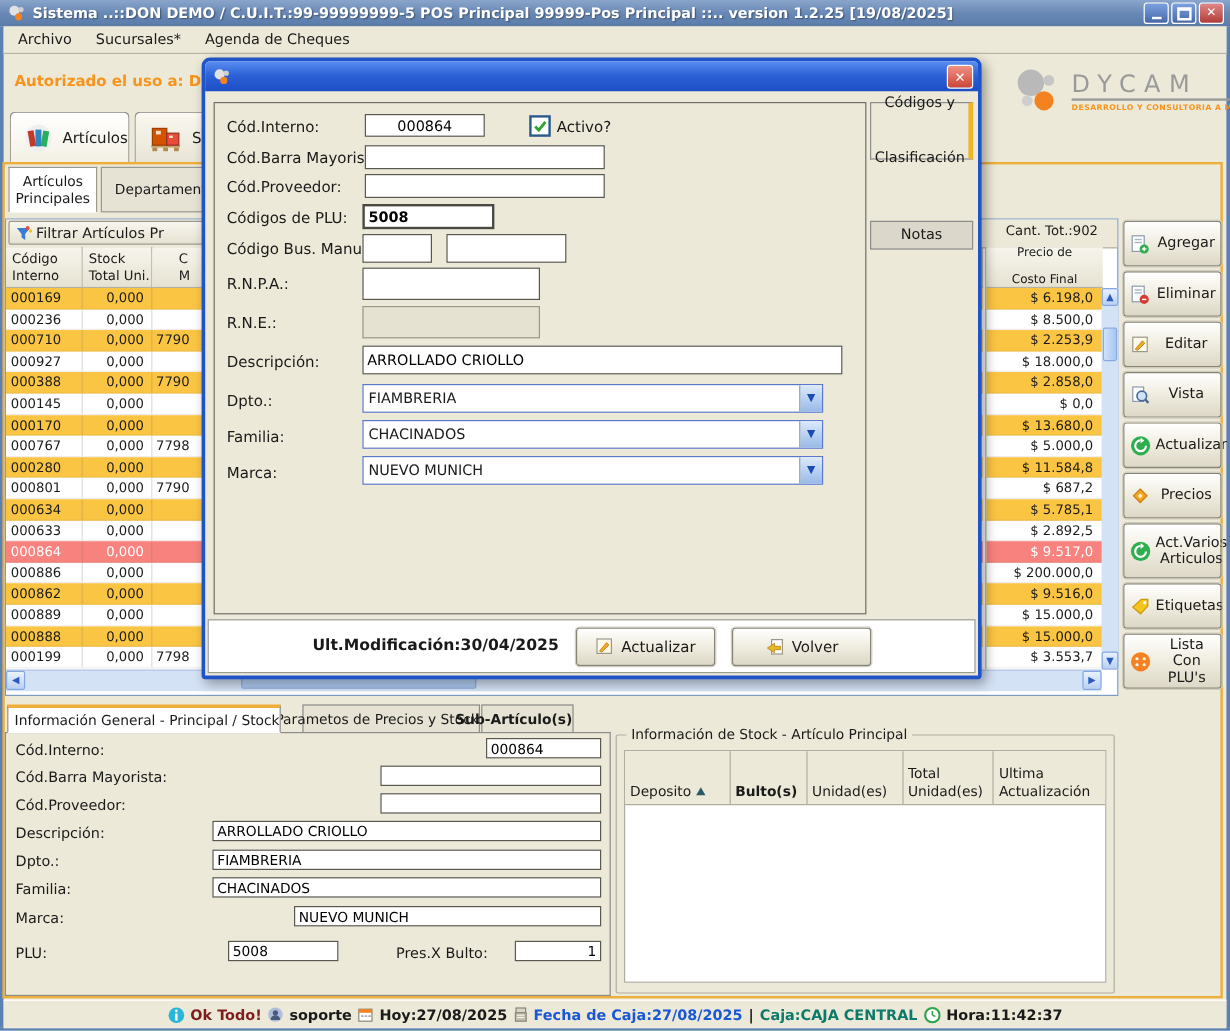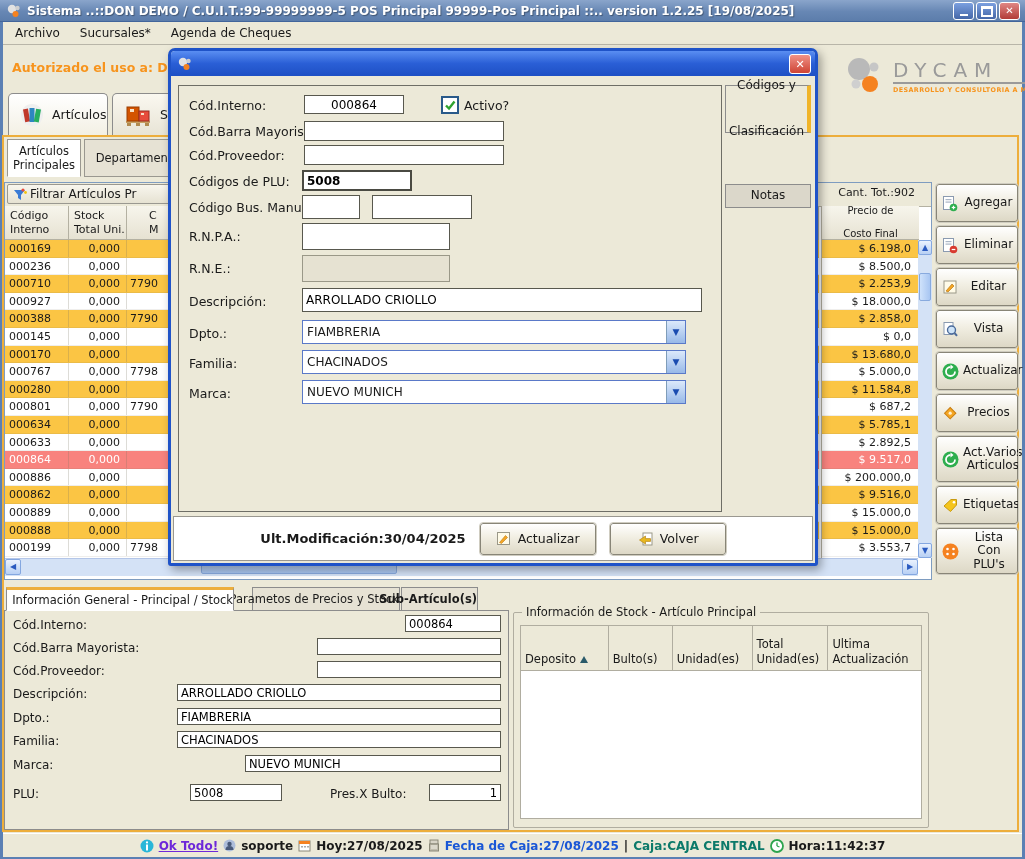--- a/index.html
+++ b/index.html
@@ -136,21 +136,21 @@
   .fieldset{left:513px;top:612px;width:416px;height:216px;border:1px solid #b0ada0;border-radius:2px;box-sizing:border-box;background:#ece9d8;}
   .fieldset .legend{position:absolute;left:8px;top:-8px;background:#ece9d8;padding:0 4px;font-size:11.5px;white-space:nowrap;}
   .stock-table{position:absolute;left:6px;top:12px;right:6px;bottom:8px;border:1px solid #b0ada0;background:#fff;}
   .stock-head{display:flex;height:44px;background:#ece9d8;border-bottom:1px solid #b0ada0;}
   .sth{border-right:1px solid #b0ada0;font-size:11.5px;display:flex;flex-direction:column;justify-content:flex-end;
     padding:3px 4px;box-sizing:border-box;line-height:1.3;}
 
   
   .statusbar{left:3px;top:833px;width:1019px;height:23px;background:#ece9d8;border-top:1px solid #fff;
     display:flex;align-items:center;justify-content:center;gap:5px;font-size:12px;font-weight:bold;}
-  .statusbar .red{color:#6d28d9;text-decoration:underline;}
+  .statusbar .red{color:#7f1d1d;}
   .statusbar .blue{color:#1a57d6;}
   .statusbar .teal{color:#0c7a6a;}
   .icon{display:inline-flex;align-items:center;justify-content:center;}
 </style>
 </head>
 <body>
 
 <div class="abs titlebar">
   <span class="icon">
     <svg width="15" height="14">
@@ -630,21 +630,21 @@
 
 <div class="abs fieldset">
   <span class="legend">Información de Stock - Artículo Principal</span>
   <div class="stock-table">
     <div class="stock-head">
       <div class="sth" style="width:89px;">
         <span><span>Deposito</span> <svg width="8" height="7">
               <path d="M4 0 L8 7 L0 7 z" fill="#2a5a6a"></path>
             </svg></span>
       </div>
-      <div class="sth" style="width:65px;">
+      <div class="sth" style="width:65px;font-weight:bold;">
         <span>Bulto(s)</span>
       </div>
       <div class="sth" style="width:81px;">
         <span>Unidad(es)</span>
       </div>
       <div class="sth" style="width:77px;">
         <span>Total</span>
           <span>Unidad(es)</span>
       </div>
       <div class="sth" style="width:94px;border-right:none;">

